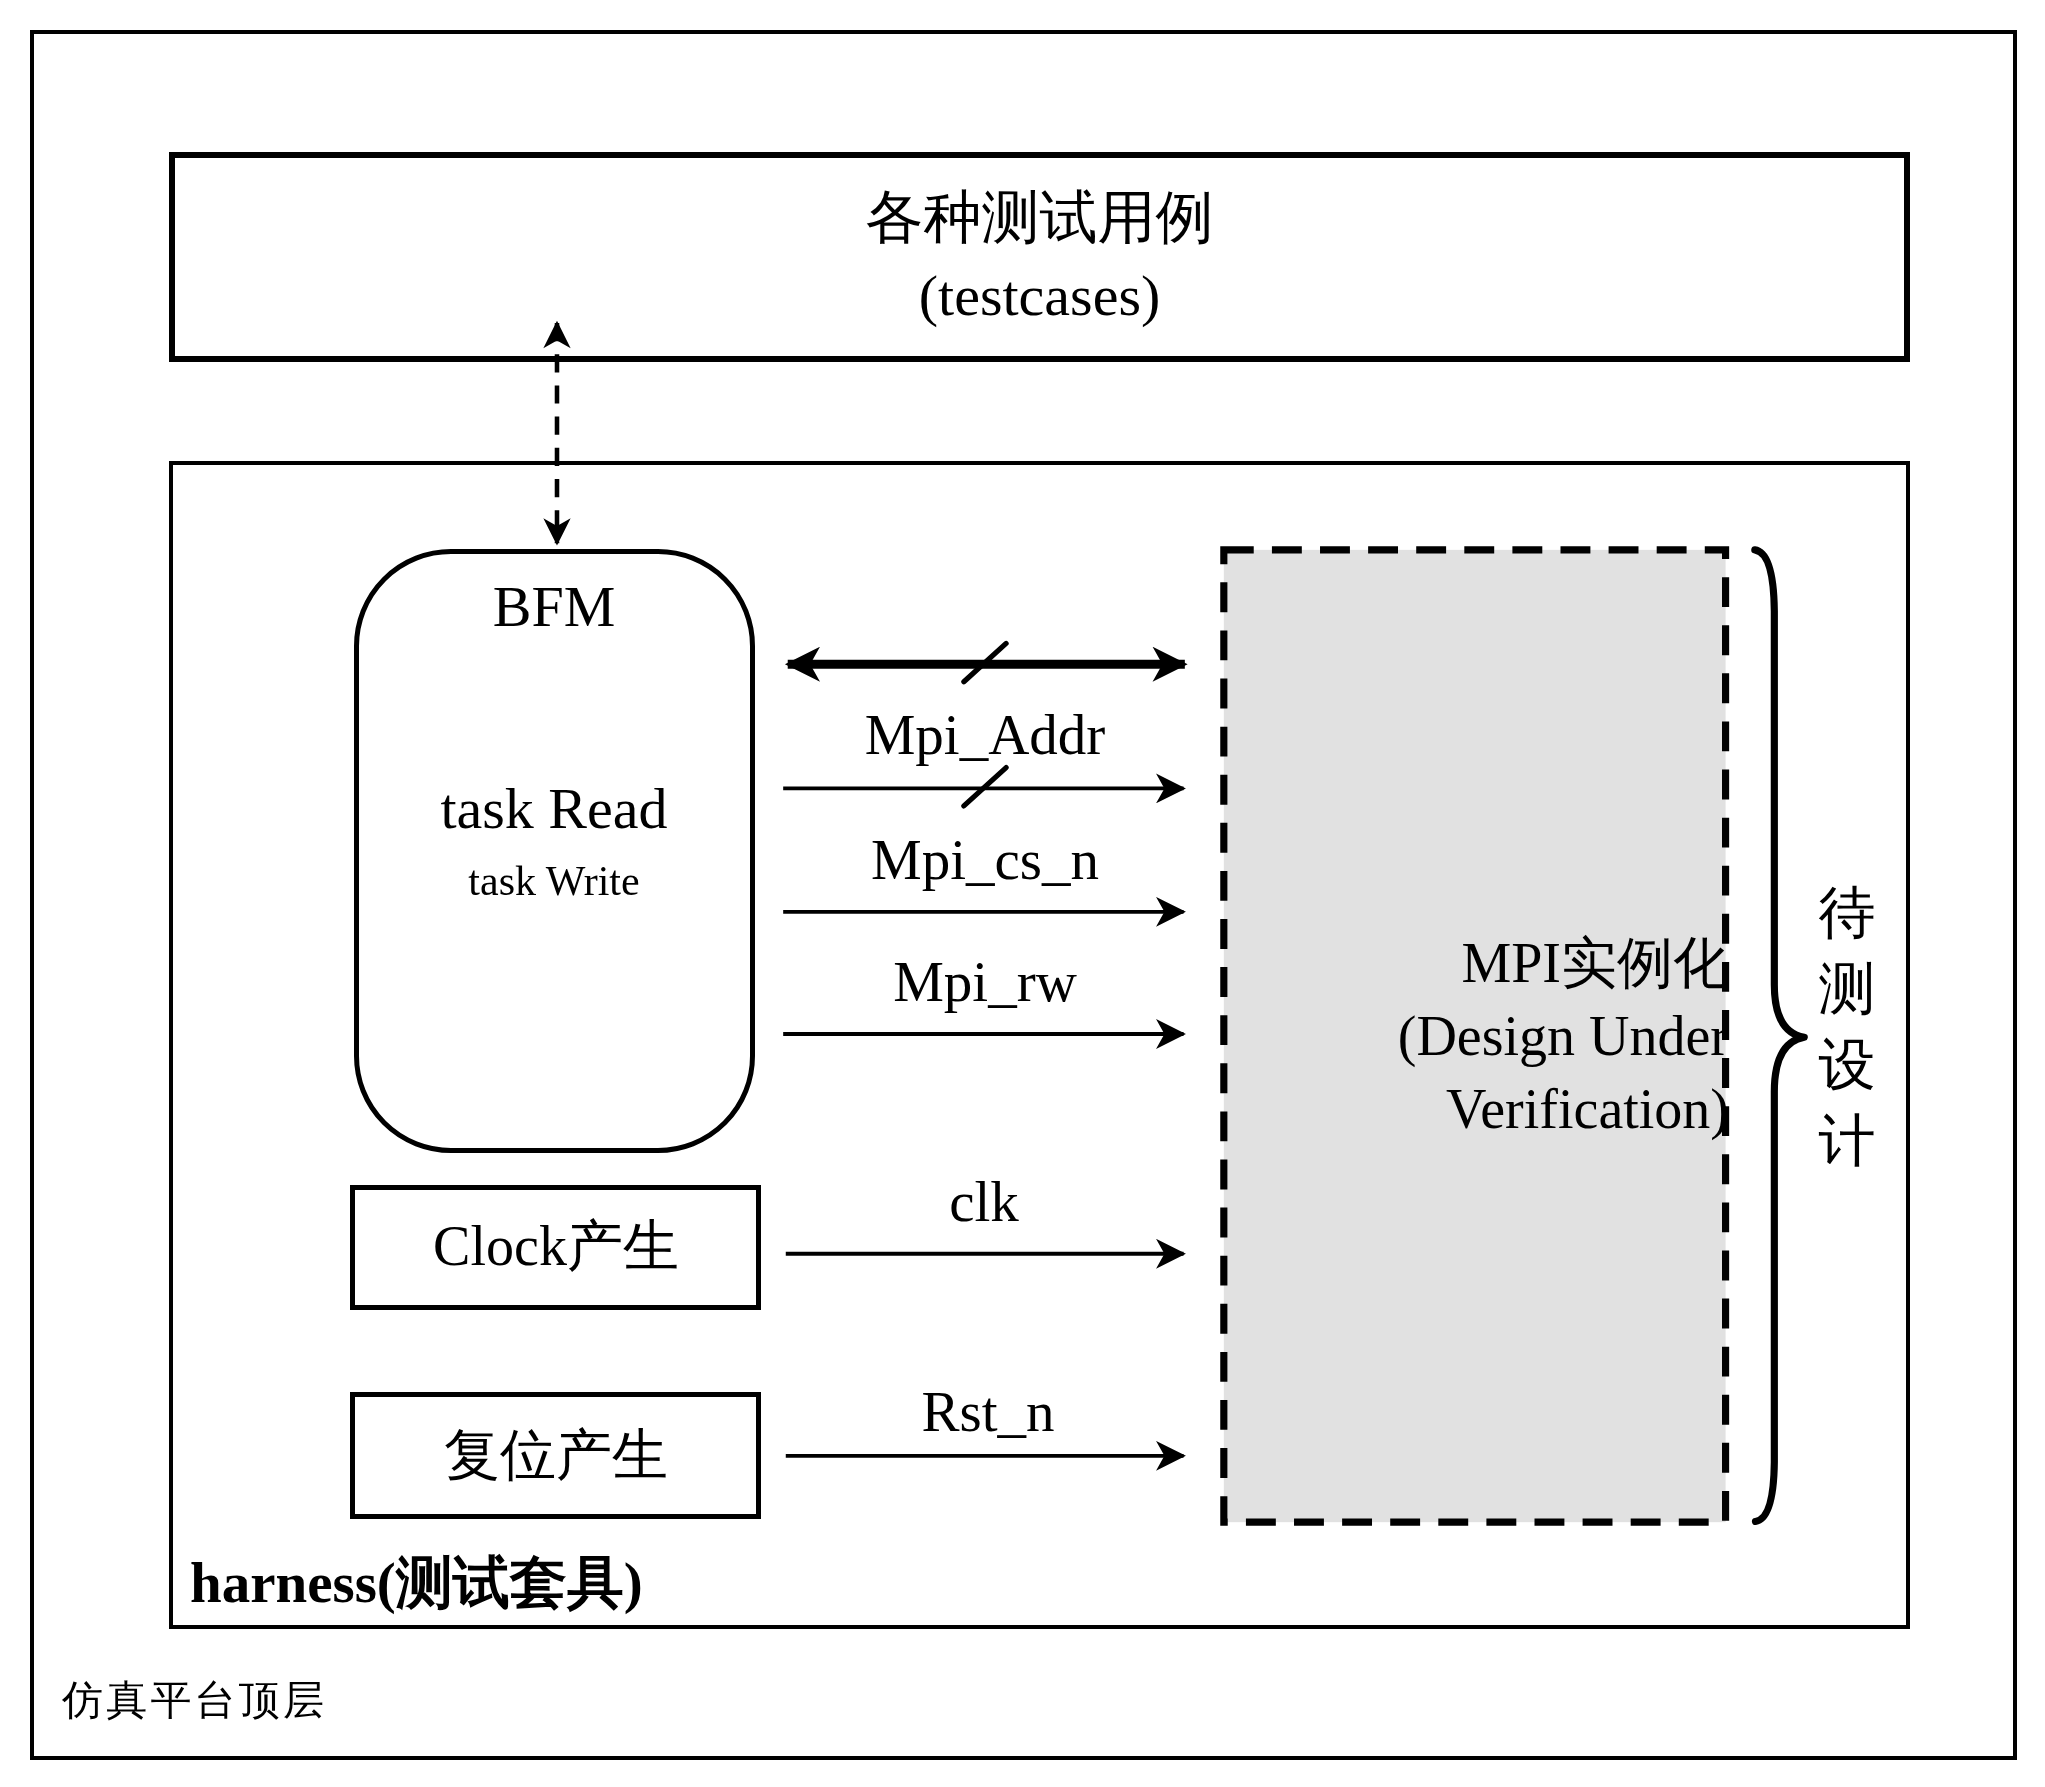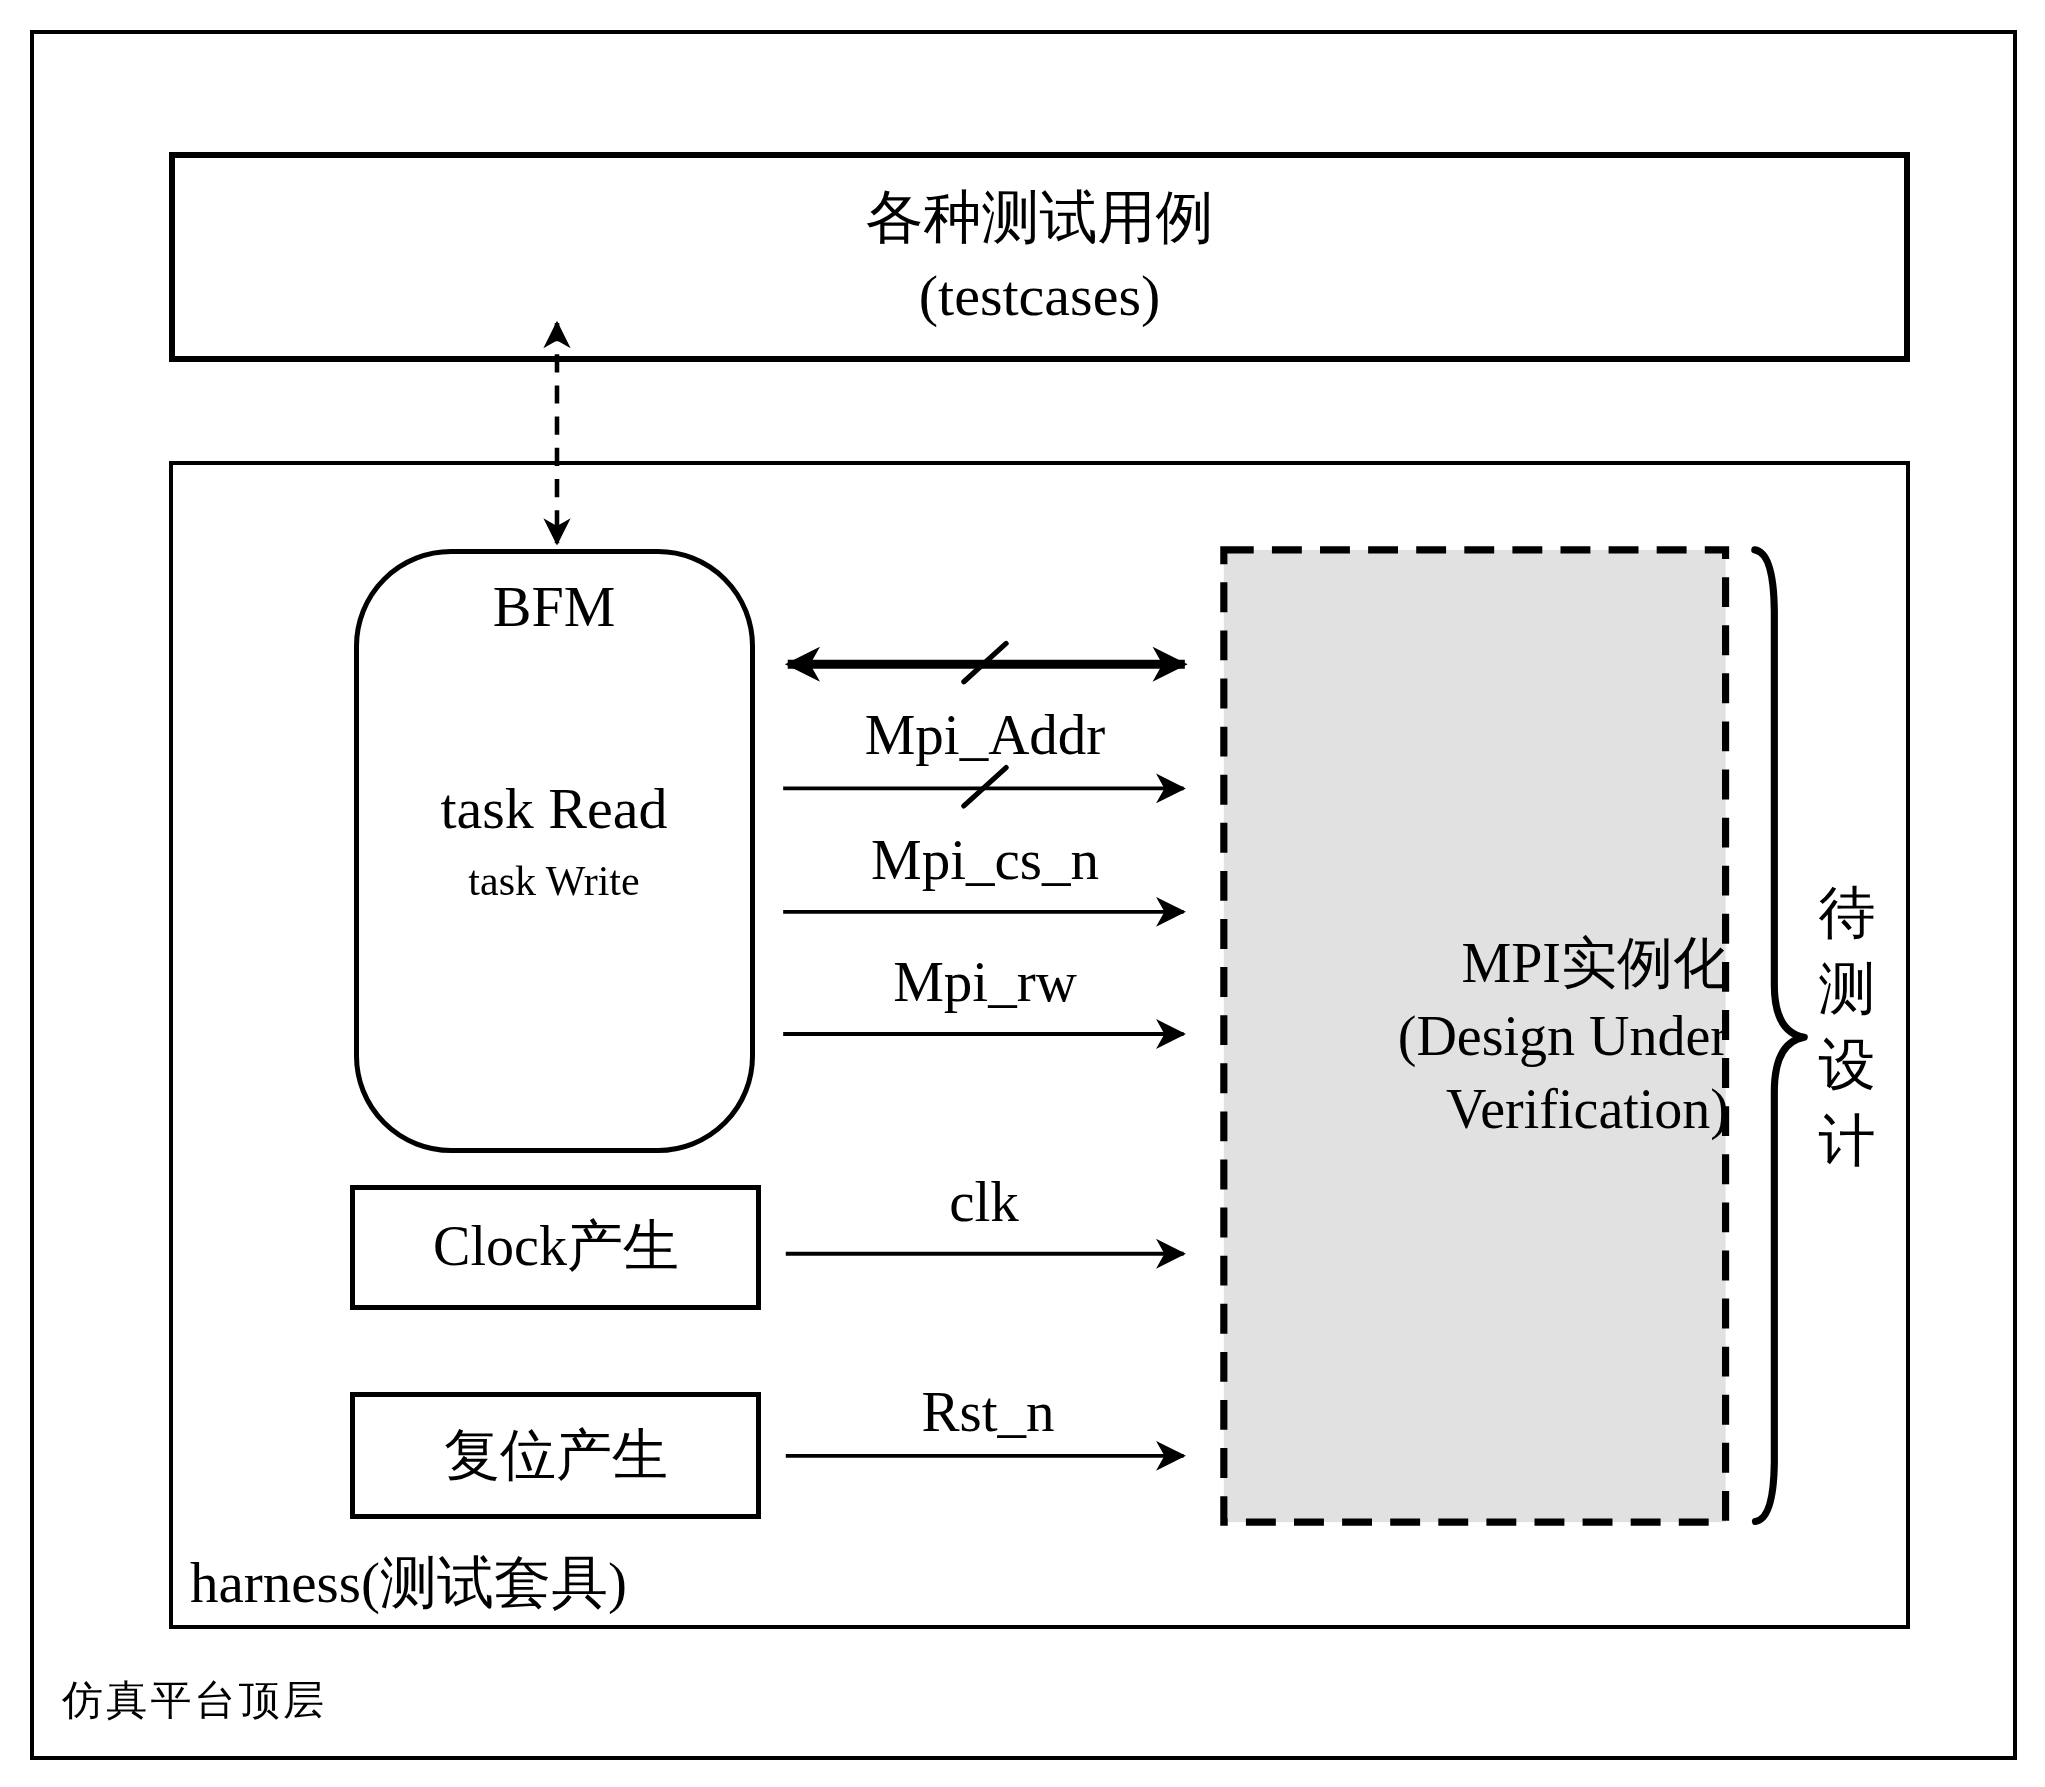--- a/index.html
+++ b/index.html
@@ -38,21 +38,21 @@
     position:absolute;left:1847px;top:1027px;transform:translate(-50%,-50%);
     display:flex;flex-direction:column;align-items:center;
     font-size:57px;line-height:76px;text-align:center;
   }
   #sig-data{left:985px;top:608px;}
   #sig-addr{left:985px;top:734px;}
   #sig-cs{left:985px;top:859px;}
   #sig-rw{left:985px;top:981px;}
   #sig-clk{left:984px;top:1201px;}
   #sig-rst{left:988px;top:1411px;}
-  #harness-label{position:absolute;left:190px;top:1583px;transform:translateY(-50%);font-size:57px;white-space:nowrap;}
+  #harness-label{position:absolute;left:190px;top:1583px;transform:translateY(-50%);font-size:57px;white-space:nowrap;font-weight:bold;}
   #outer-label{position:absolute;left:62px;top:1700px;transform:translateY(-50%);font-size:41px;letter-spacing:3.2px;white-space:nowrap;}
   #wire-layer{position:absolute;left:0;top:0;pointer-events:none;}
 </style>
 </head>
 <body>
 
 <div class="canvas">
 
   <svg id="wire-layer" width="2046" height="1788" viewBox="0 0 3148 2751">
     <defs>

